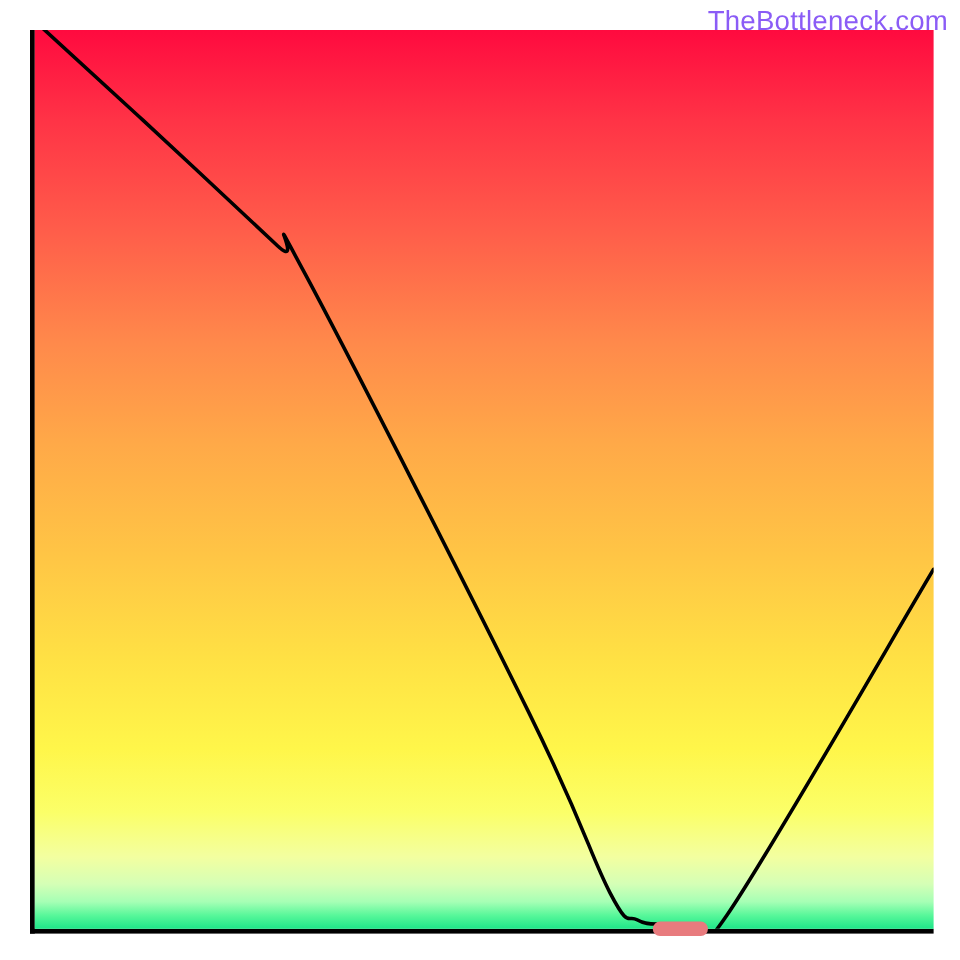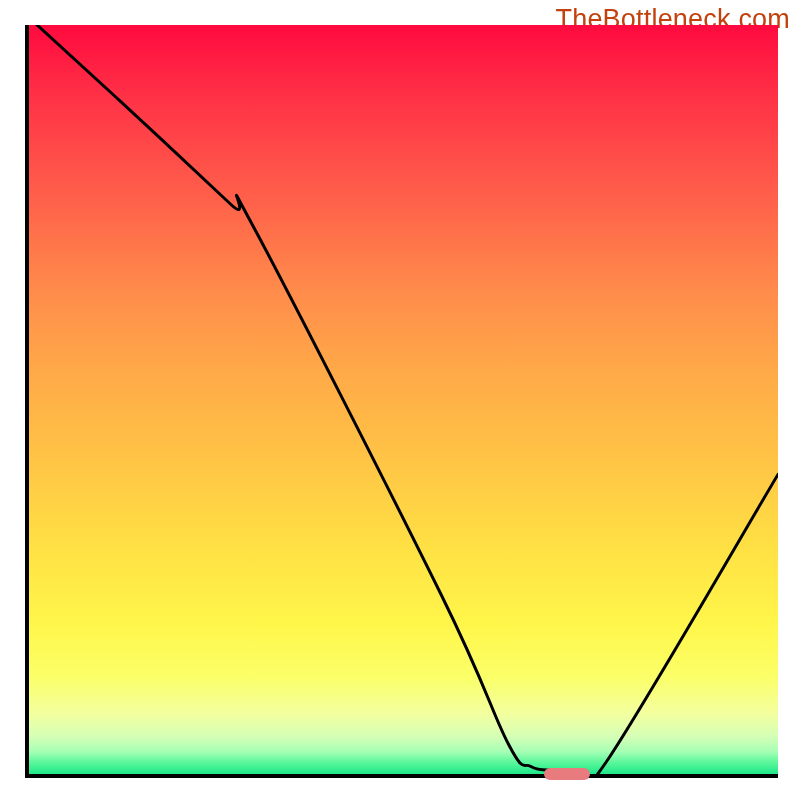--- a/index.html
+++ b/index.html
@@ -1,17 +1,17 @@
 <!DOCTYPE html>
 <html><head>
 <meta charset="utf-8">
 <style>
   * { margin: 0; padding: 0; box-sizing: border-box; }
   body { width: 800px; height: 800px; background: #fff; position: relative; font-family: Arial, sans-serif; }
-  .watermark { position: absolute; top: 4px; right: 10px; color: #c2410c; font-size: 27px; font-weight: 500; letter-spacing: 0.2px; }
+  .watermark { position: absolute; top: 4px; right: 10px; color: #8b5cf6; font-size: 23px; font-weight: 500; letter-spacing: 0.2px; }
   .plot-area {
     position: absolute;
     left: 25px;
     top: 25px;
     width: 753px;
     height: 753px;
     border-left: 4px solid #000;
     border-bottom: 4px solid #000;
   }
   .gradient {

